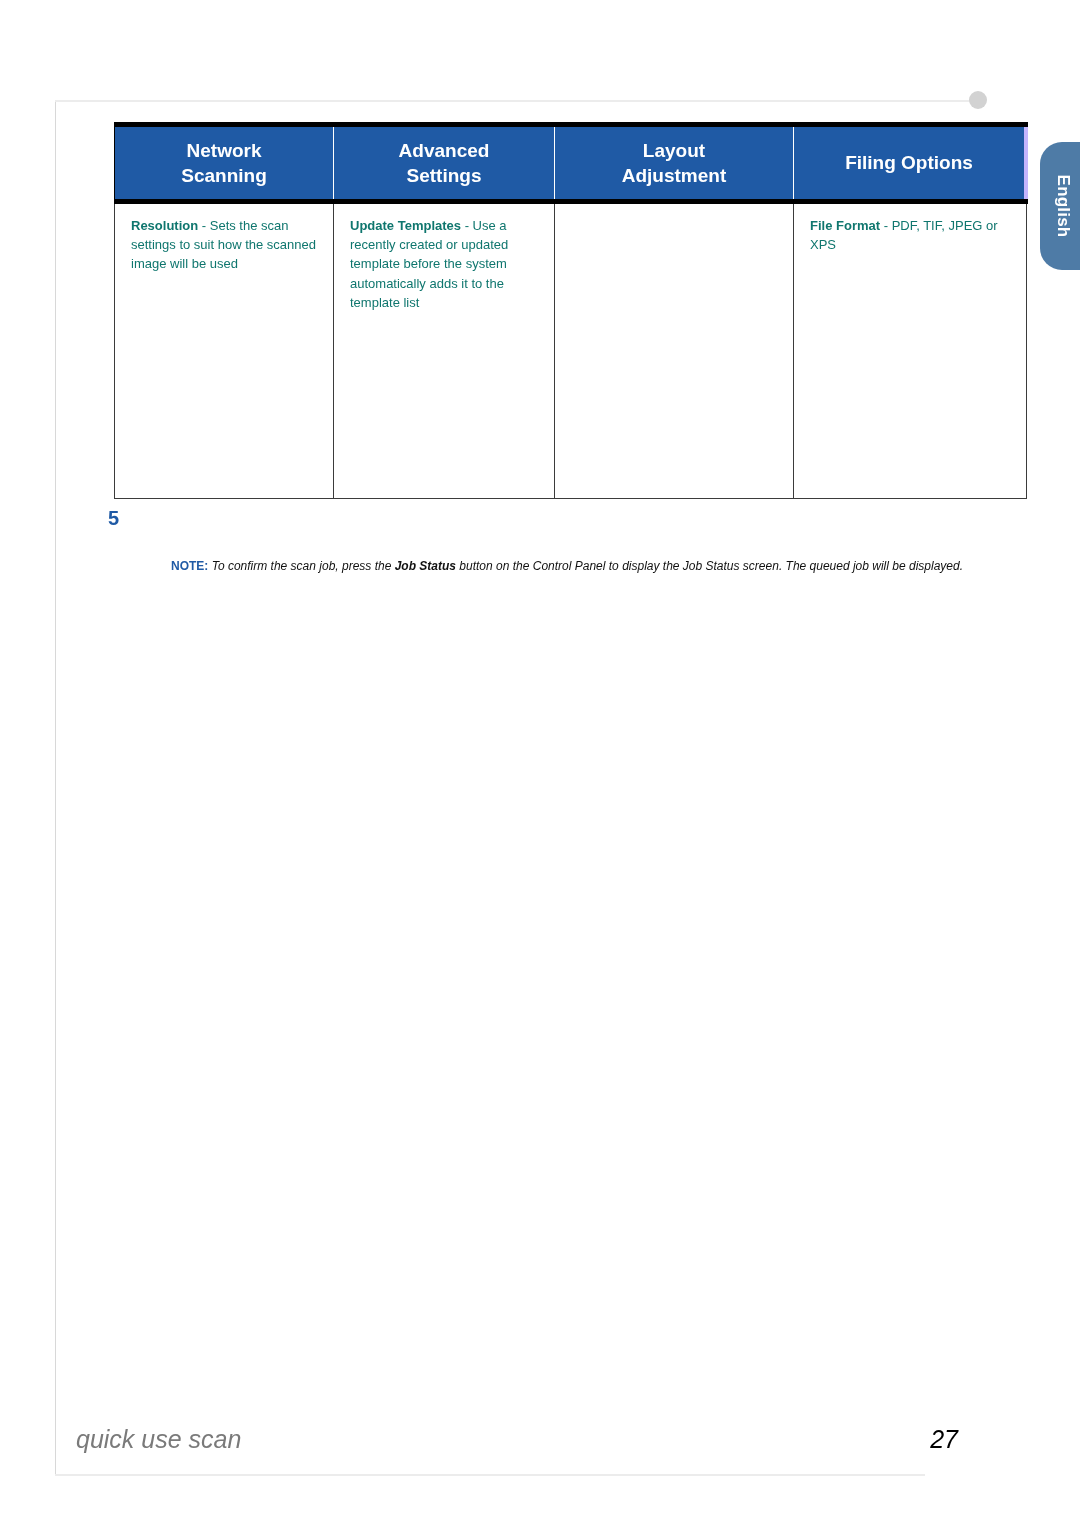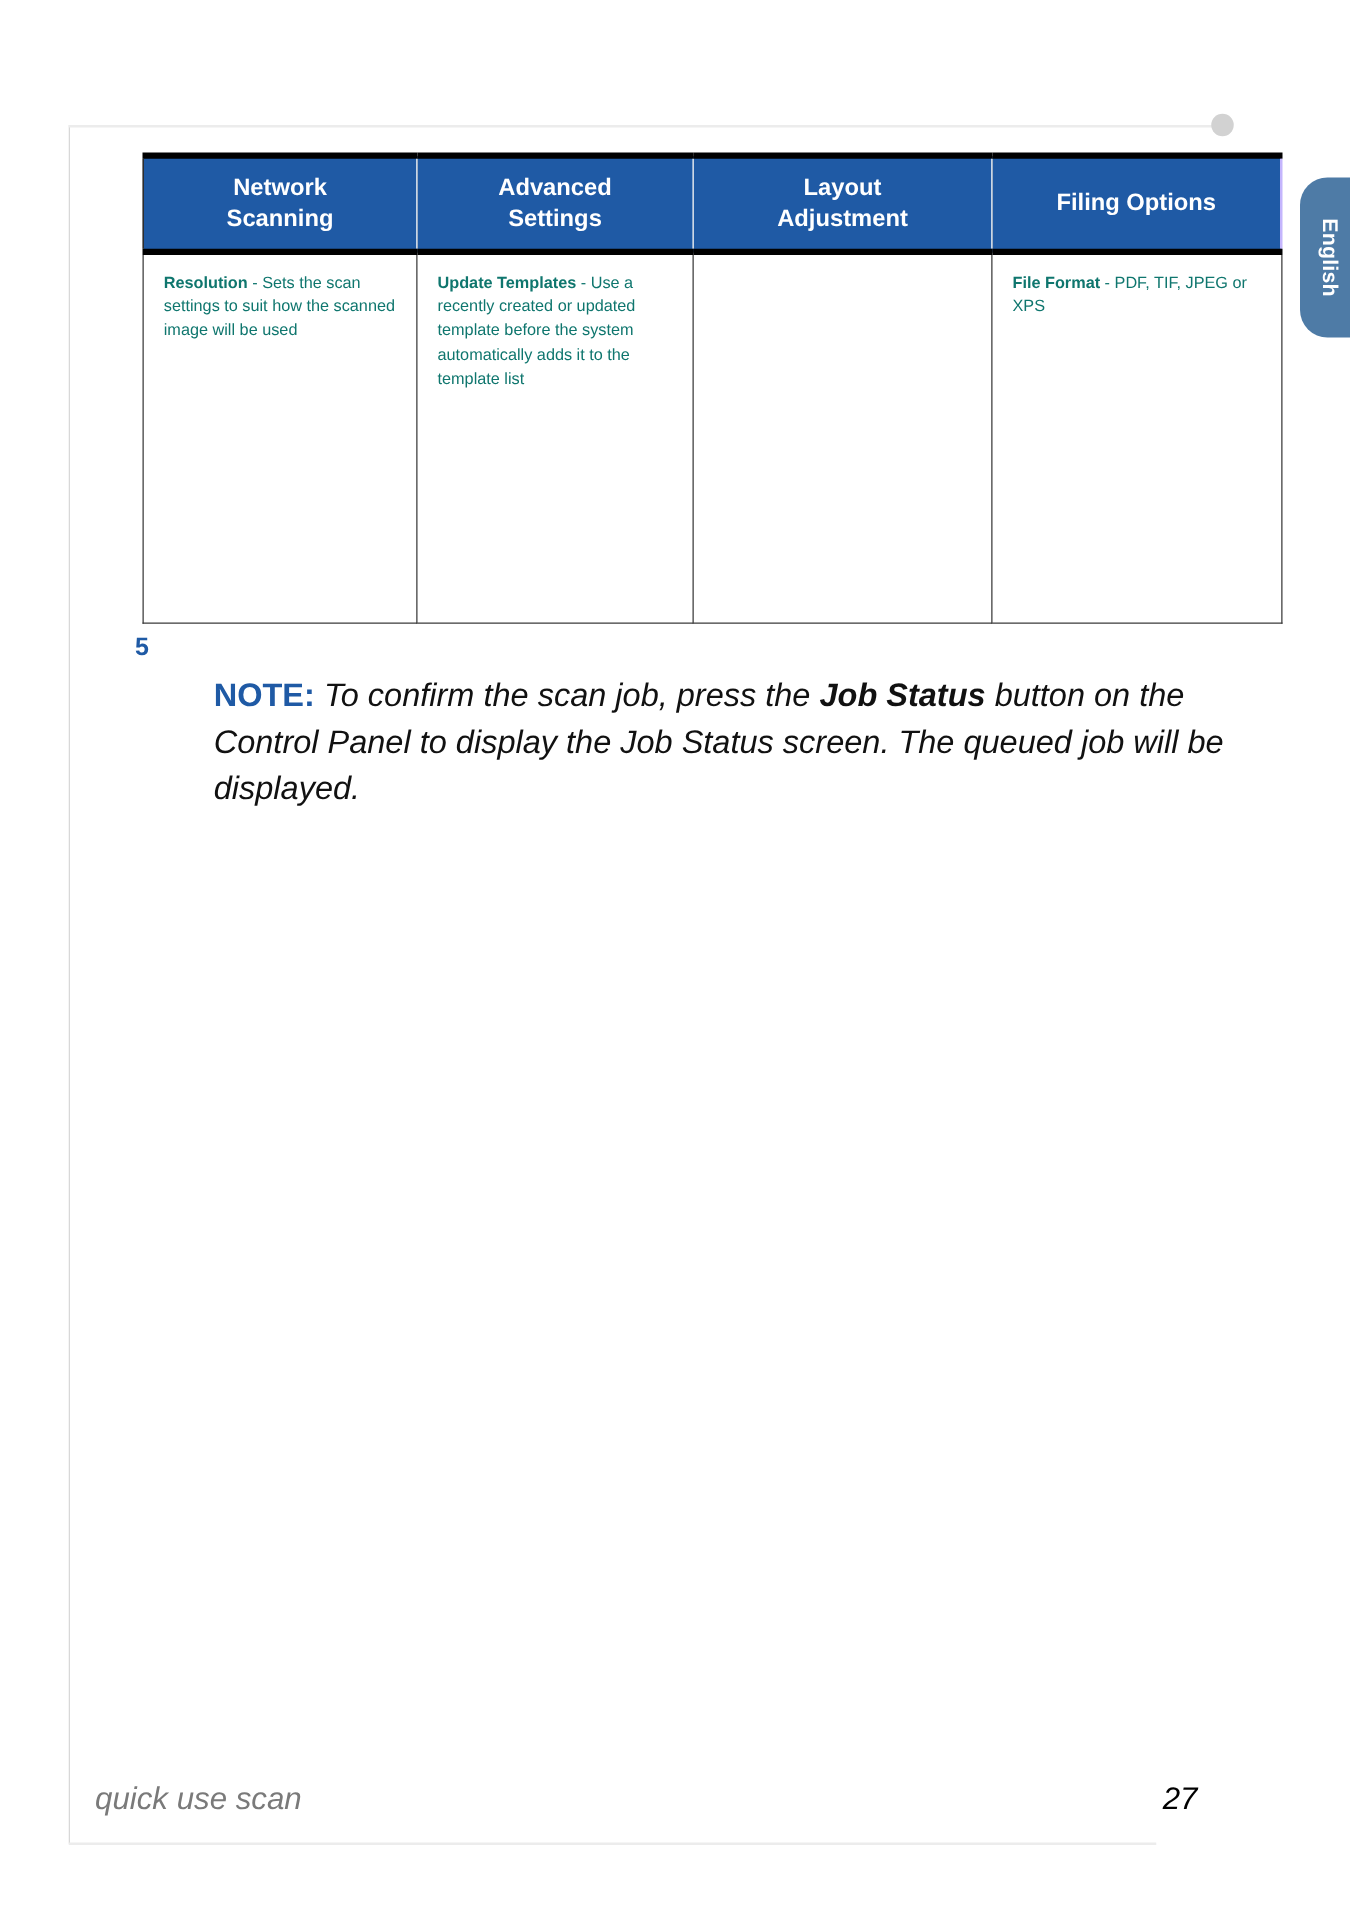--- a/index.html
+++ b/index.html
@@ -98,21 +98,21 @@
     height: 72px;
     vertical-align: middle;
     border-top: 5px solid #000000;
     border-bottom: 5px solid #000000;
     border-left: 1px solid #ffffff;
     border-right: 1px solid #ffffff;
     line-height: 1.32;
     padding: 0 4px;
   }
   #options-table th:first-child { border-left: 1px solid #000000; }
-  #options-table th:last-child  { border-right: 2px solid #c4b5fd; }
+  #options-table th:last-child  { border-right: 4px solid #c4b5fd; }
 
   #options-table td {
     border: 1px solid #3b3b3b;
     height: 272px;
     padding: 12px 14px 10px 16px;
     font-size: 13px;
     line-height: 1.48;
     color: #0f766e;
   }
   #options-table td .cell-term {
@@ -145,23 +145,23 @@
   .step-text {
     font-size: 20px;
     line-height: 1.4;
     color: #111111;
   }
   .step-text b { font-weight: bold; }
 
   #note-block {
     position: absolute;
     left: 171px;
-    top: 538px;
+    top: 558px;
     width: 820px;
-    font-size: 26px;
+    font-size: 12px;
     line-height: 1.42;
     font-style: italic;
     color: #111111;
   }
   #note-block .note-label {
     color: #1f5aa5;
     font-weight: bold;
     font-style: normal;
   }
   #note-block b { font-weight: bold; font-style: italic; }

